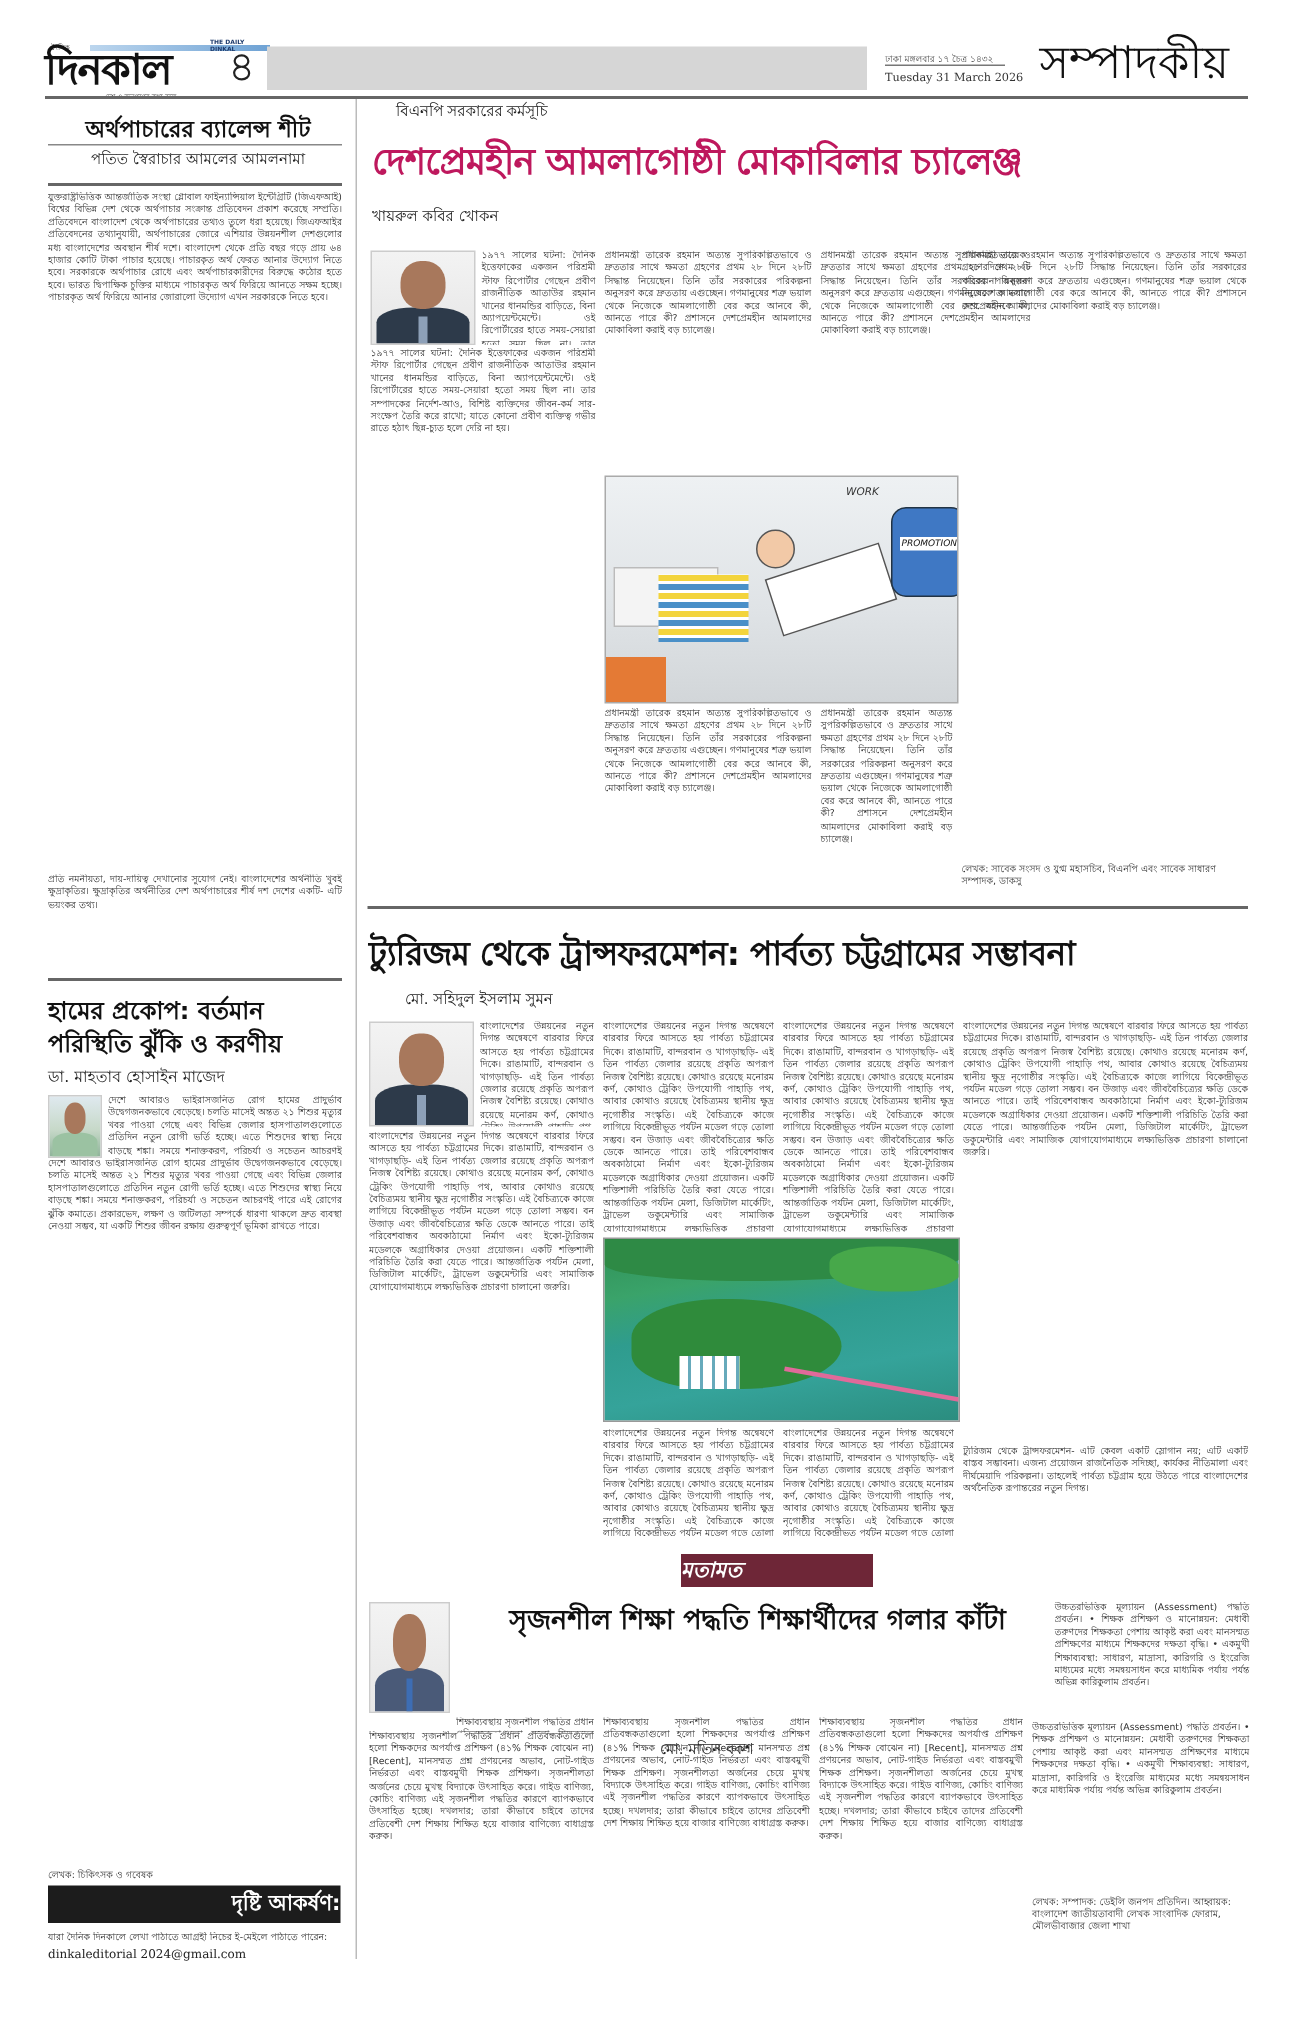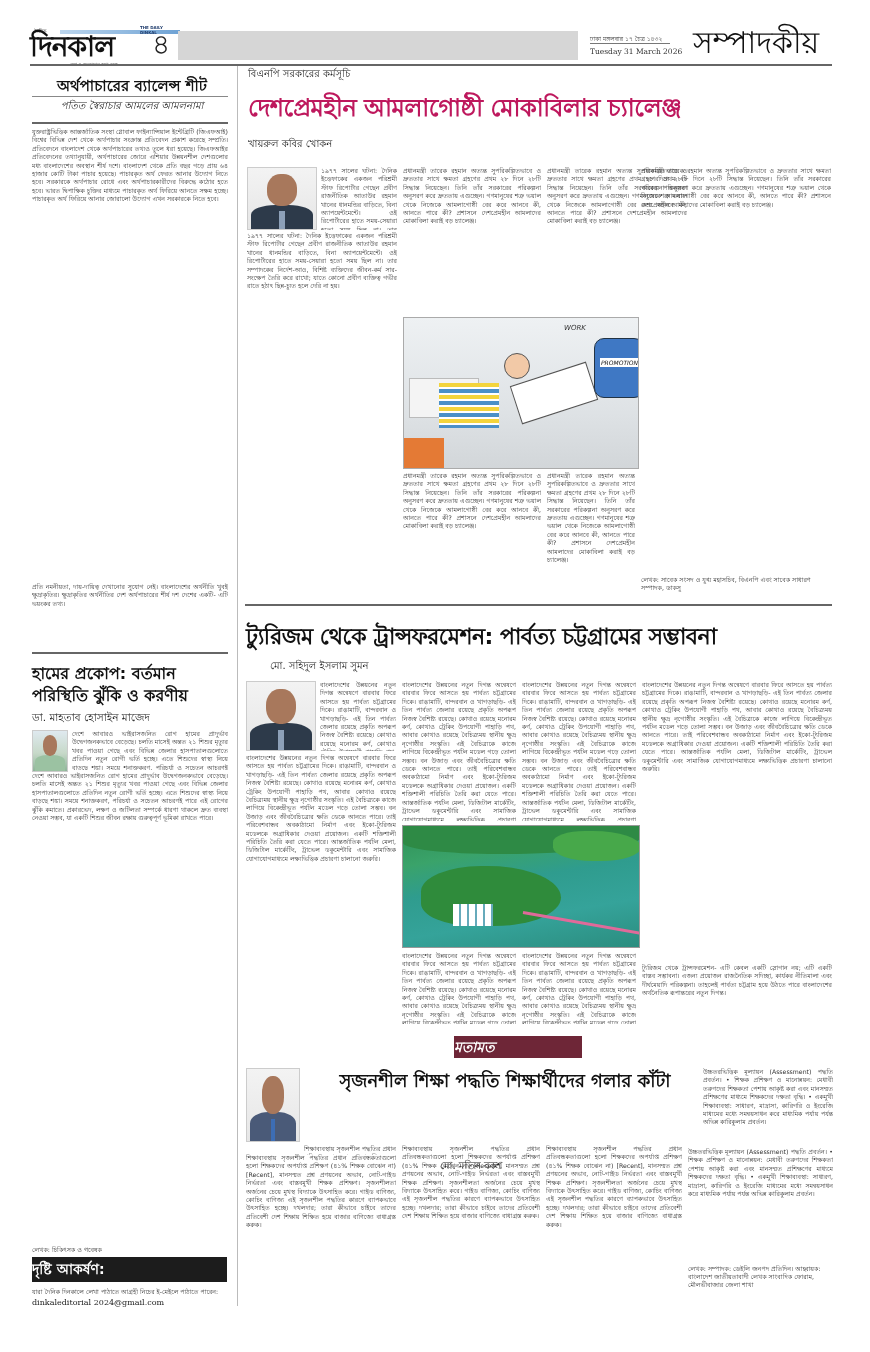--- a/index.html
+++ b/index.html
@@ -19,36 +19,36 @@
   .logo-tag { position: absolute; left: 40px; top: 36px; font-size: 4.5px; color: #555; }
   .page-no { left: 152px; top: 30px; font-size: 28px; color: #222; line-height: 30px; }
   .header-bar { left: 178px; top: 31px; width: 400px; height: 29px; background: #d6d6d6; }
   .date-bn { left: 590px; top: 34px; font-size: 6px; color: #444; }
   .date-line { left: 590px; top: 43px; width: 80px; height: 1px; background: #777; }
   .date-en { left: 590px; top: 47px; font-size: 7.5px; color: #333; font-family: "DejaVu Serif", serif; }
   .section-title { left: 693px; top: 24px; font-size: 30px; color: #111; line-height: 38px; }
 
   
   .lcol-title { left: 36px; top: 74px; width: 192px; text-align: center; font-size: 15px; font-weight: bold; color: #111; }
-  .lcol-sub { left: 36px; top: 98px; width: 192px; text-align: center; font-size: 10px; color: #222; font-style: italic; }
+  .lcol-sub { left: 36px; top: 98px; width: 192px; text-align: center; font-size: 10px; color: #222; }
 
   .headline2 { left: 32px; top: 663px; width: 200px; font-size: 16px; font-weight: bold; line-height: 22px; color: #111; }
   .byline2 { left: 32px; top: 710px; font-size: 10.5px; color: #222; }
   .photo-small { border: 1px solid #ccc; background: linear-gradient(180deg,#dfe9ef 0%,#c7d9c9 55%,#8fb49a 100%); overflow: hidden; }
   .photo-small .face { position:absolute; width: 44%; height: 52%; left: 28%; top: 10%; border-radius: 45%; background: #a8785c; }
   .photo-small .shirt { position:absolute; width: 90%; height: 40%; left: 5%; bottom: 0; border-radius: 40% 40% 0 0; background: #9bc2a2; }
   .photo-suit .shirt { background: #2d3a4a; }
   .photo-suit .tie { position:absolute; width: 8%; height: 30%; left: 46%; bottom: 0; background: #8da0b8; }
   .photo-suit { background: linear-gradient(180deg,#f3f3f3,#e6e6e6); }
 
   .writer-line { font-size: 6.3px; color: #333; }
-  .attention-bar { left: 32px; top: 1257px; width: 195px; height: 25px; background: #1c1c1c; color: #fff; text-align: left; font-size: 14px; font-weight: bold; line-height: 25px; }
+  .attention-bar { left: 32px; top: 1257px; width: 195px; height: 25px; background: #1c1c1c; color: #fff; text-align: right; font-size: 14px; font-weight: bold; line-height: 25px; }
 
   
-  .kicker1 { left: 248px; top: 66px; font-size: 10px; color: #222; }
+  .kicker1 { left: 264px; top: 66px; font-size: 10px; color: #222; font-family: Liberation Serif, serif; }
   .headline1 { left: 248px; top: 93px; font-size: 24px; font-weight: bold; color: #be185d; letter-spacing: -0.5px; line-height: 30px; }
   .byline1 { left: 248px; top: 136px; font-size: 10px; color: #222; }
 
   .cartoon { left: 403px; top: 317px; width: 236px; height: 152px; border: 1px solid #aaa; background: linear-gradient(180deg,#eef1f3 0%,#dfe3e6 60%,#d2d6d9 100%); overflow: hidden; font-style: italic; }
 
   .headline3 { left: 246px; top: 622px; font-size: 22px; font-weight: bold; color: #111; line-height: 30px; letter-spacing: -0.5px; }
   .byline3 { left: 258px; top: 658px; font-size: 10px; color: #222; margin-left: 12px; }
 
   .lake-photo { left: 402px; top: 825px; width: 238px; height: 123px; border: 1px solid #999; background: linear-gradient(170deg,#2f8f55 0%,#3aa36a 25%,#2f9c8e 45%,#35a39a 70%,#2b8d7f 100%); overflow:hidden; }
 

